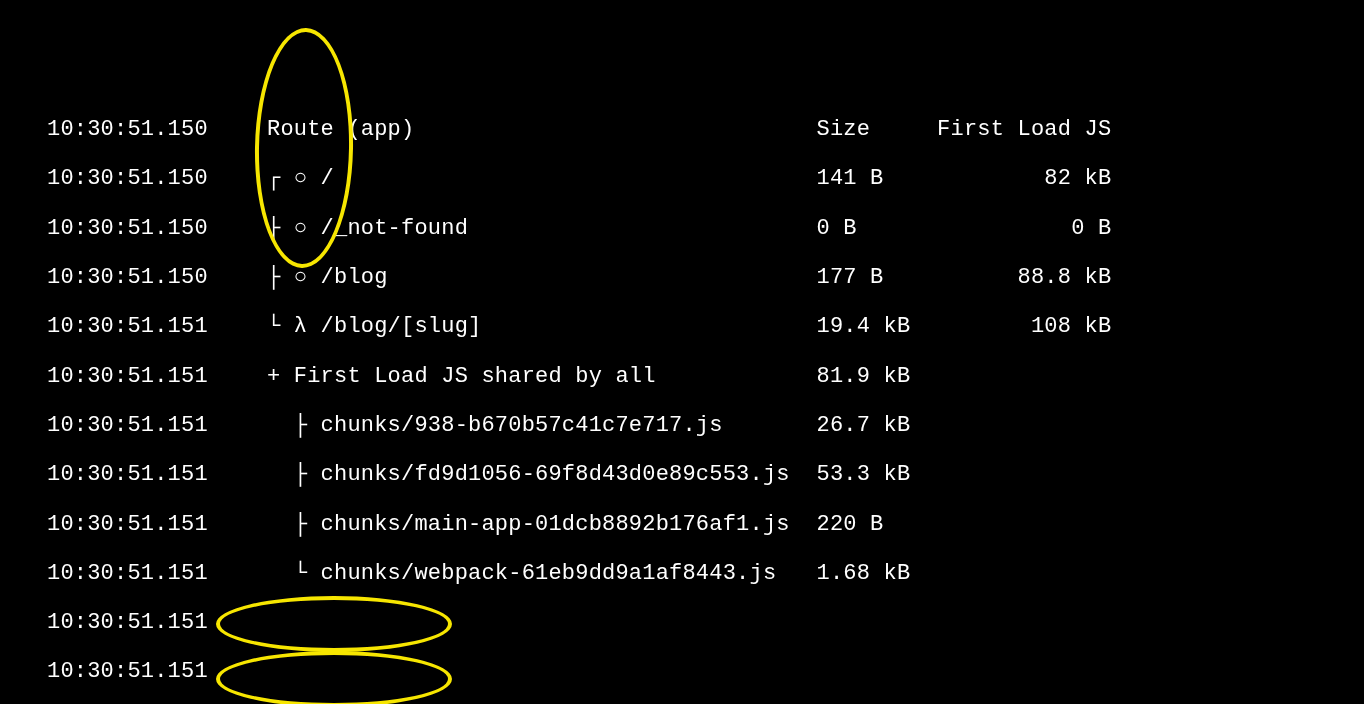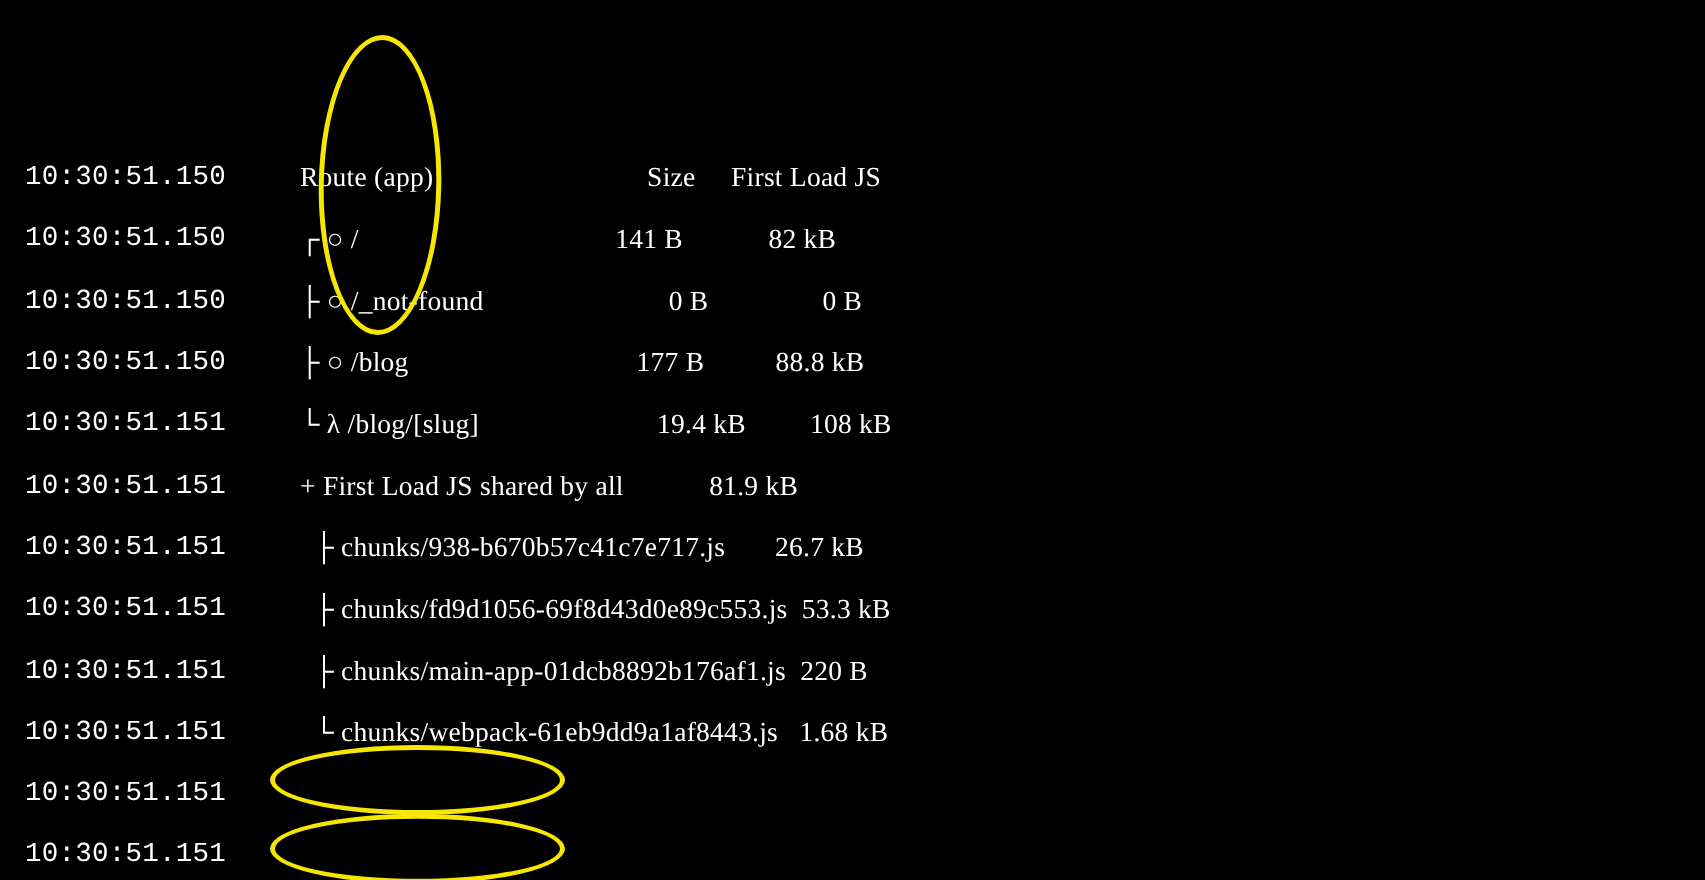--- a/index.html
+++ b/index.html
@@ -13,24 +13,24 @@
     white-space: pre;
     letter-spacing: 0.2px;
     overflow: hidden;
     width: 1364px;
     height: 704px;
     position: relative;
   }
   .line {
     display: flex;
     height: 49.3px;
-    align-items: center;
+    margin-left: 27px;
   }
   .ts { width: 220px; flex-shrink: 0; }
-  .content { flex: 1; font-family: Liberation Serif, serif; }
+  .content { flex: 1; }
   .annot {
     position: absolute;
     border: 4px solid #f7e600;
     border-radius: 50%;
     pointer-events: none;
   }
   .annot-oval1 {
     left: 255px;
     top: 28px;
     width: 98px;

